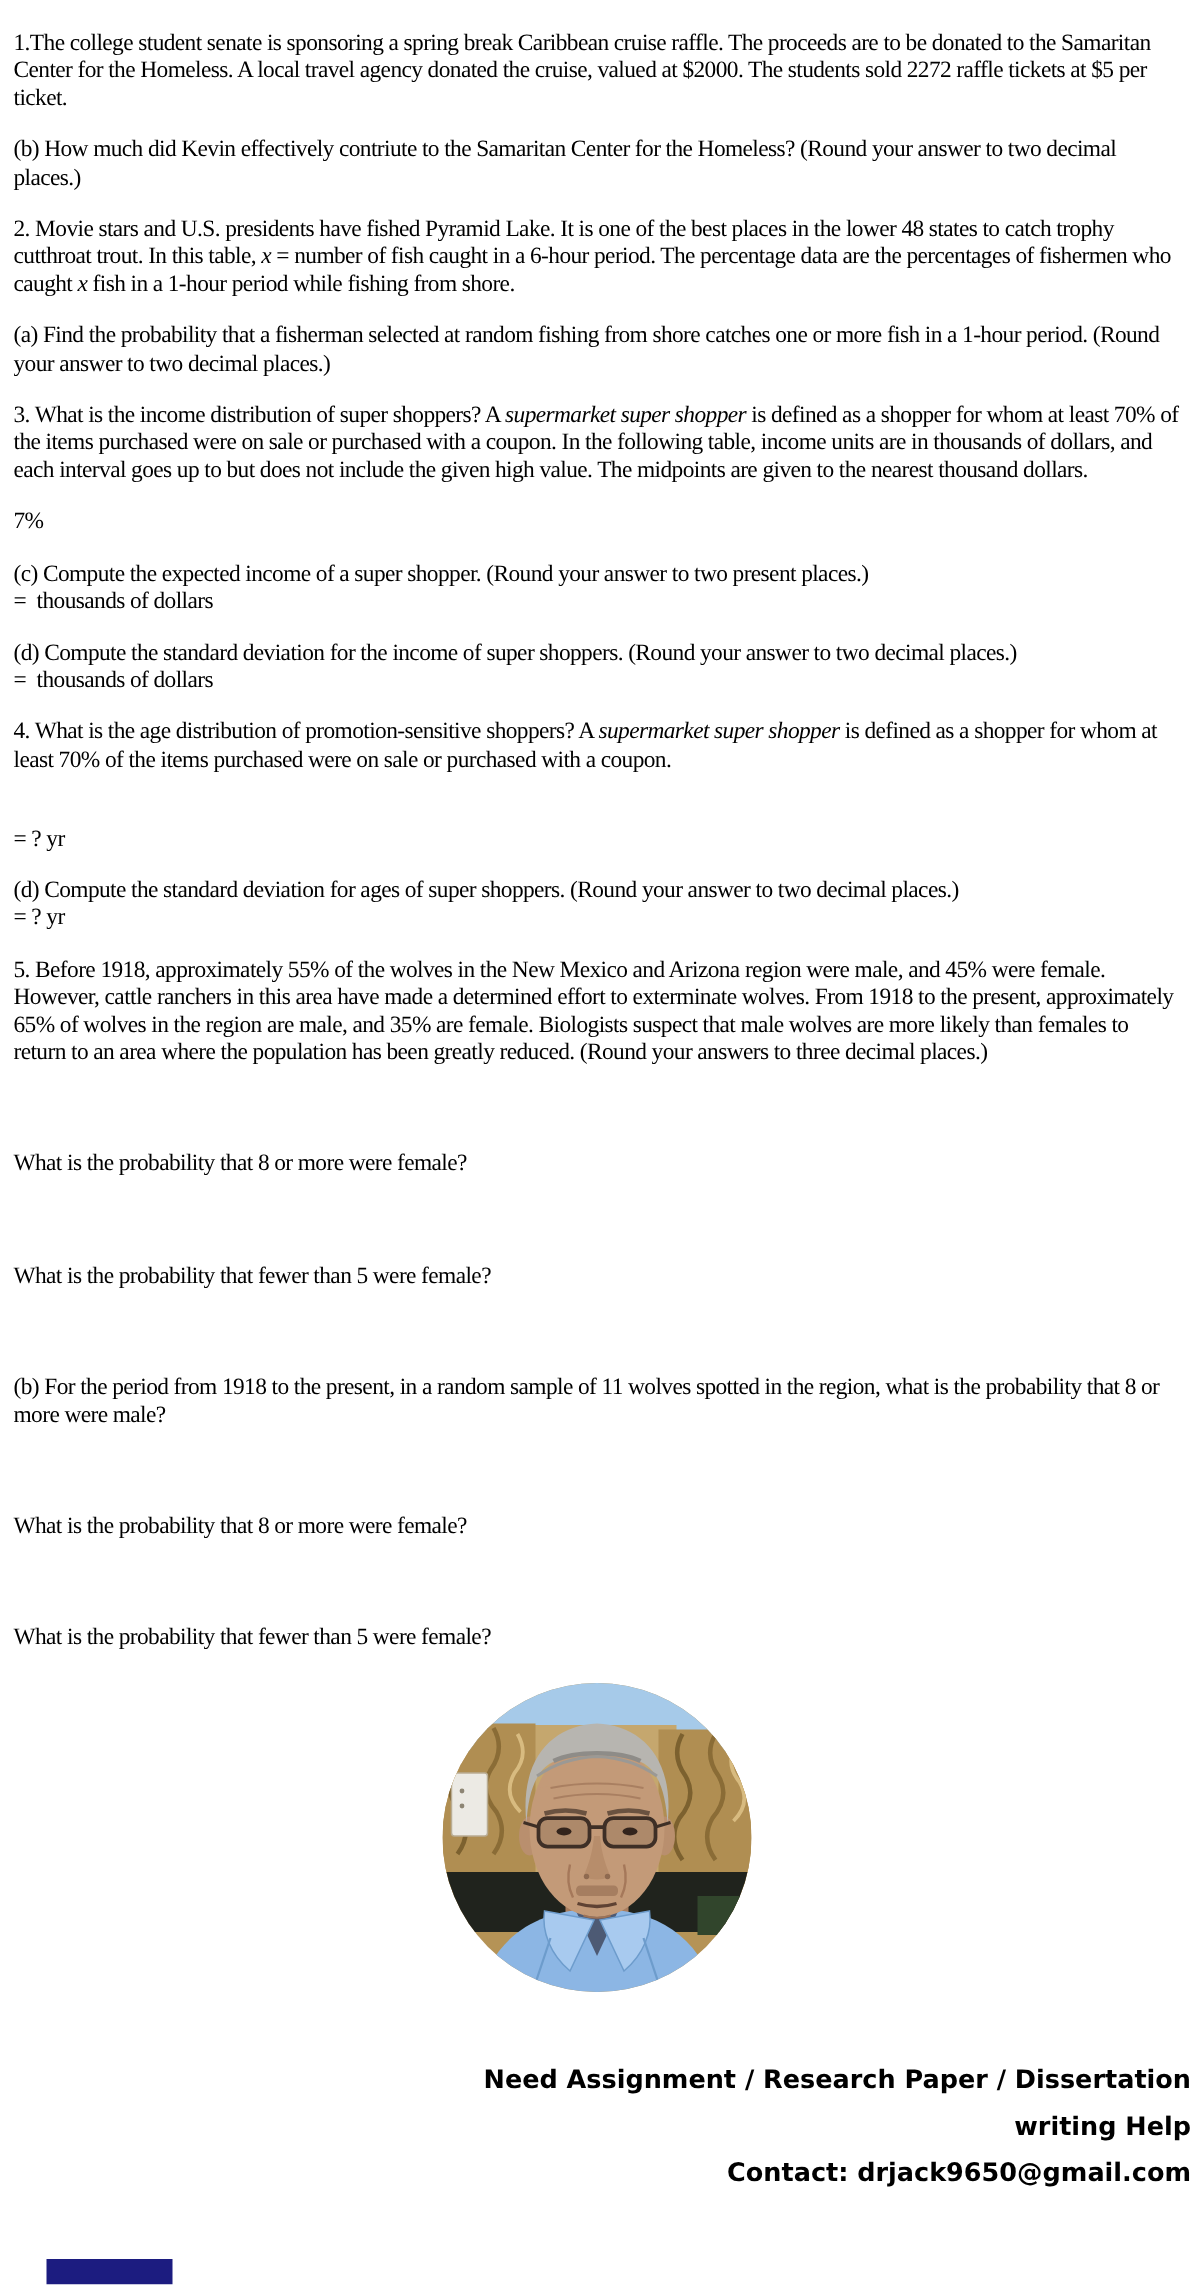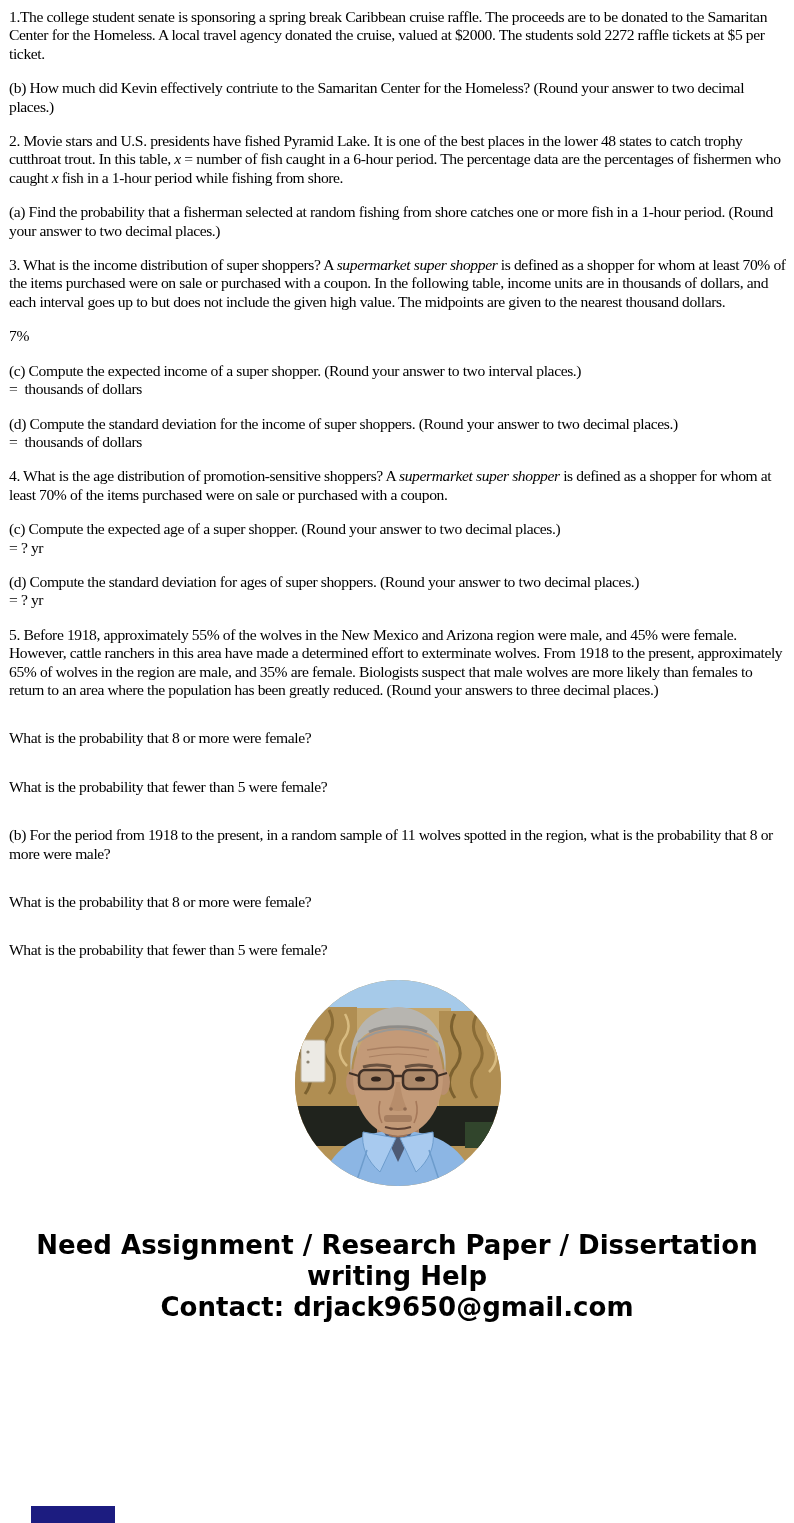--- a/index.html
+++ b/index.html
@@ -2,45 +2,45 @@
 <html><head>
 <meta charset="utf-8">
 <style>
   html,body{margin:0;padding:0;background:#ffffff;}
   body{width:794px;height:1523px;position:relative;overflow:hidden;}
   .doc{padding:8px 8px 0 9px;width:777px;
        font-family:"Liberation Serif", serif;
        font-size:15.6px;line-height:18.4px;letter-spacing:-0.4px;
        color:#000000;}
   .doc p{margin:16px 0;}
-  .doc p:first-child{margin-top:0;}
-  .doc p.sp{margin-top:30px;}
+  .doc p:first-child{margin-top:12px;}
+  .doc p.sp{margin-top:56px;}
   .pre{white-space:pre-wrap;}
   i{font-style:italic;}
   .photo-row{margin-top:20px;display:flex;justify-content:center;}
-  .footer{margin-top:44px;text-align:center;
+  .footer{margin-top:44px;text-align:right;
           font-family:"DejaVu Sans", sans-serif;font-weight:bold;
-          font-size:26px;line-height:31px;color:#000000;}
+          font-size:17px;line-height:31px;color:#000000;}
   .footer div{white-space:nowrap;}
   .navy-bar{position:absolute;left:31px;top:1506px;width:84px;height:17px;}
 </style>
 </head>
 <body>
 
 <div class="doc">
   <p>1.The college student senate is sponsoring a spring break Caribbean cruise raffle. The proceeds are to be donated to the Samaritan Center for the Homeless. A local travel agency donated the cruise, valued at $2000. The students sold 2272 raffle tickets at $5 per ticket.</p>
   <p>(b) How much did Kevin effectively contriute to the Samaritan Center for the Homeless? (Round your answer to two decimal places.)</p>
   <p><span>2. Movie stars and U.S. presidents have fished Pyramid Lake. It is one of the best places in the lower 48 states to catch trophy cutthroat trout. In this table, </span><i>x</i><span> = number of fish caught in a 6-hour period. The percentage data are the percentages of fishermen who caught </span><i>x</i><span> fish in a 1-hour period while fishing from shore.</span></p>
   <p>(a) Find the probability that a fisherman selected at random fishing from shore catches one or more fish in a 1-hour period. (Round your answer to two decimal places.)</p>
   <p><span>3. What is the income distribution of super shoppers? A </span><i>supermarket super shopper</i><span> is defined as a shopper for whom at least 70% of the items purchased were on sale or purchased with a coupon. In the following table, income units are in thousands of dollars, and each interval goes up to but does not include the given high value. The midpoints are given to the nearest thousand dollars.</span></p>
   <p>7%</p>
-  <p><span>(c) Compute the expected income of a super shopper. (Round your answer to two interval places.)</span><br><span class="pre">=  thousands of dollars</span></p>
+  <p><span>(c) Compute the expected income of a super shopper. (Round your answer to two present places.)</span><br><span class="pre">=  thousands of dollars</span></p>
   <p><span>(d) Compute the standard deviation for the income of super shoppers. (Round your answer to two decimal places.)</span><br><span class="pre">=  thousands of dollars</span></p>
   <p><span>4. What is the age distribution of promotion-sensitive shoppers? A </span><i>supermarket super shopper</i><span> is defined as a shopper for whom at least 70% of the items purchased were on sale or purchased with a coupon.</span></p>
-  <p><span>(c) Compute the expected age of a super shopper. (Round your answer to two decimal places.)</span><br><span class="pre">= ? yr</span></p>
+  <p><br><span class="pre">= ? yr</span></p>
   <p><span>(d) Compute the standard deviation for ages of super shoppers. (Round your answer to two decimal places.)</span><br><span class="pre">= ? yr</span></p>
   <p>5. Before 1918, approximately 55% of the wolves in the New Mexico and Arizona region were male, and 45% were female. However, cattle ranchers in this area have made a determined effort to exterminate wolves. From 1918 to the present, approximately 65% of wolves in the region are male, and 35% are female. Biologists suspect that male wolves are more likely than females to return to an area where the population has been greatly reduced. (Round your answers to three decimal places.)</p>
   <p class="sp">What is the probability that 8 or more were female?</p>
   <p class="sp">What is the probability that fewer than 5 were female?</p>
   <p class="sp">(b) For the period from 1918 to the present, in a random sample of 11 wolves spotted in the region, what is the probability that 8 or more were male?</p>
   <p class="sp">What is the probability that 8 or more were female?</p>
   <p class="sp">What is the probability that fewer than 5 were female?</p>
 
   <div class="photo-row">
     <svg width="206" height="206" viewBox="0 0 206 206" aria-hidden="true">

